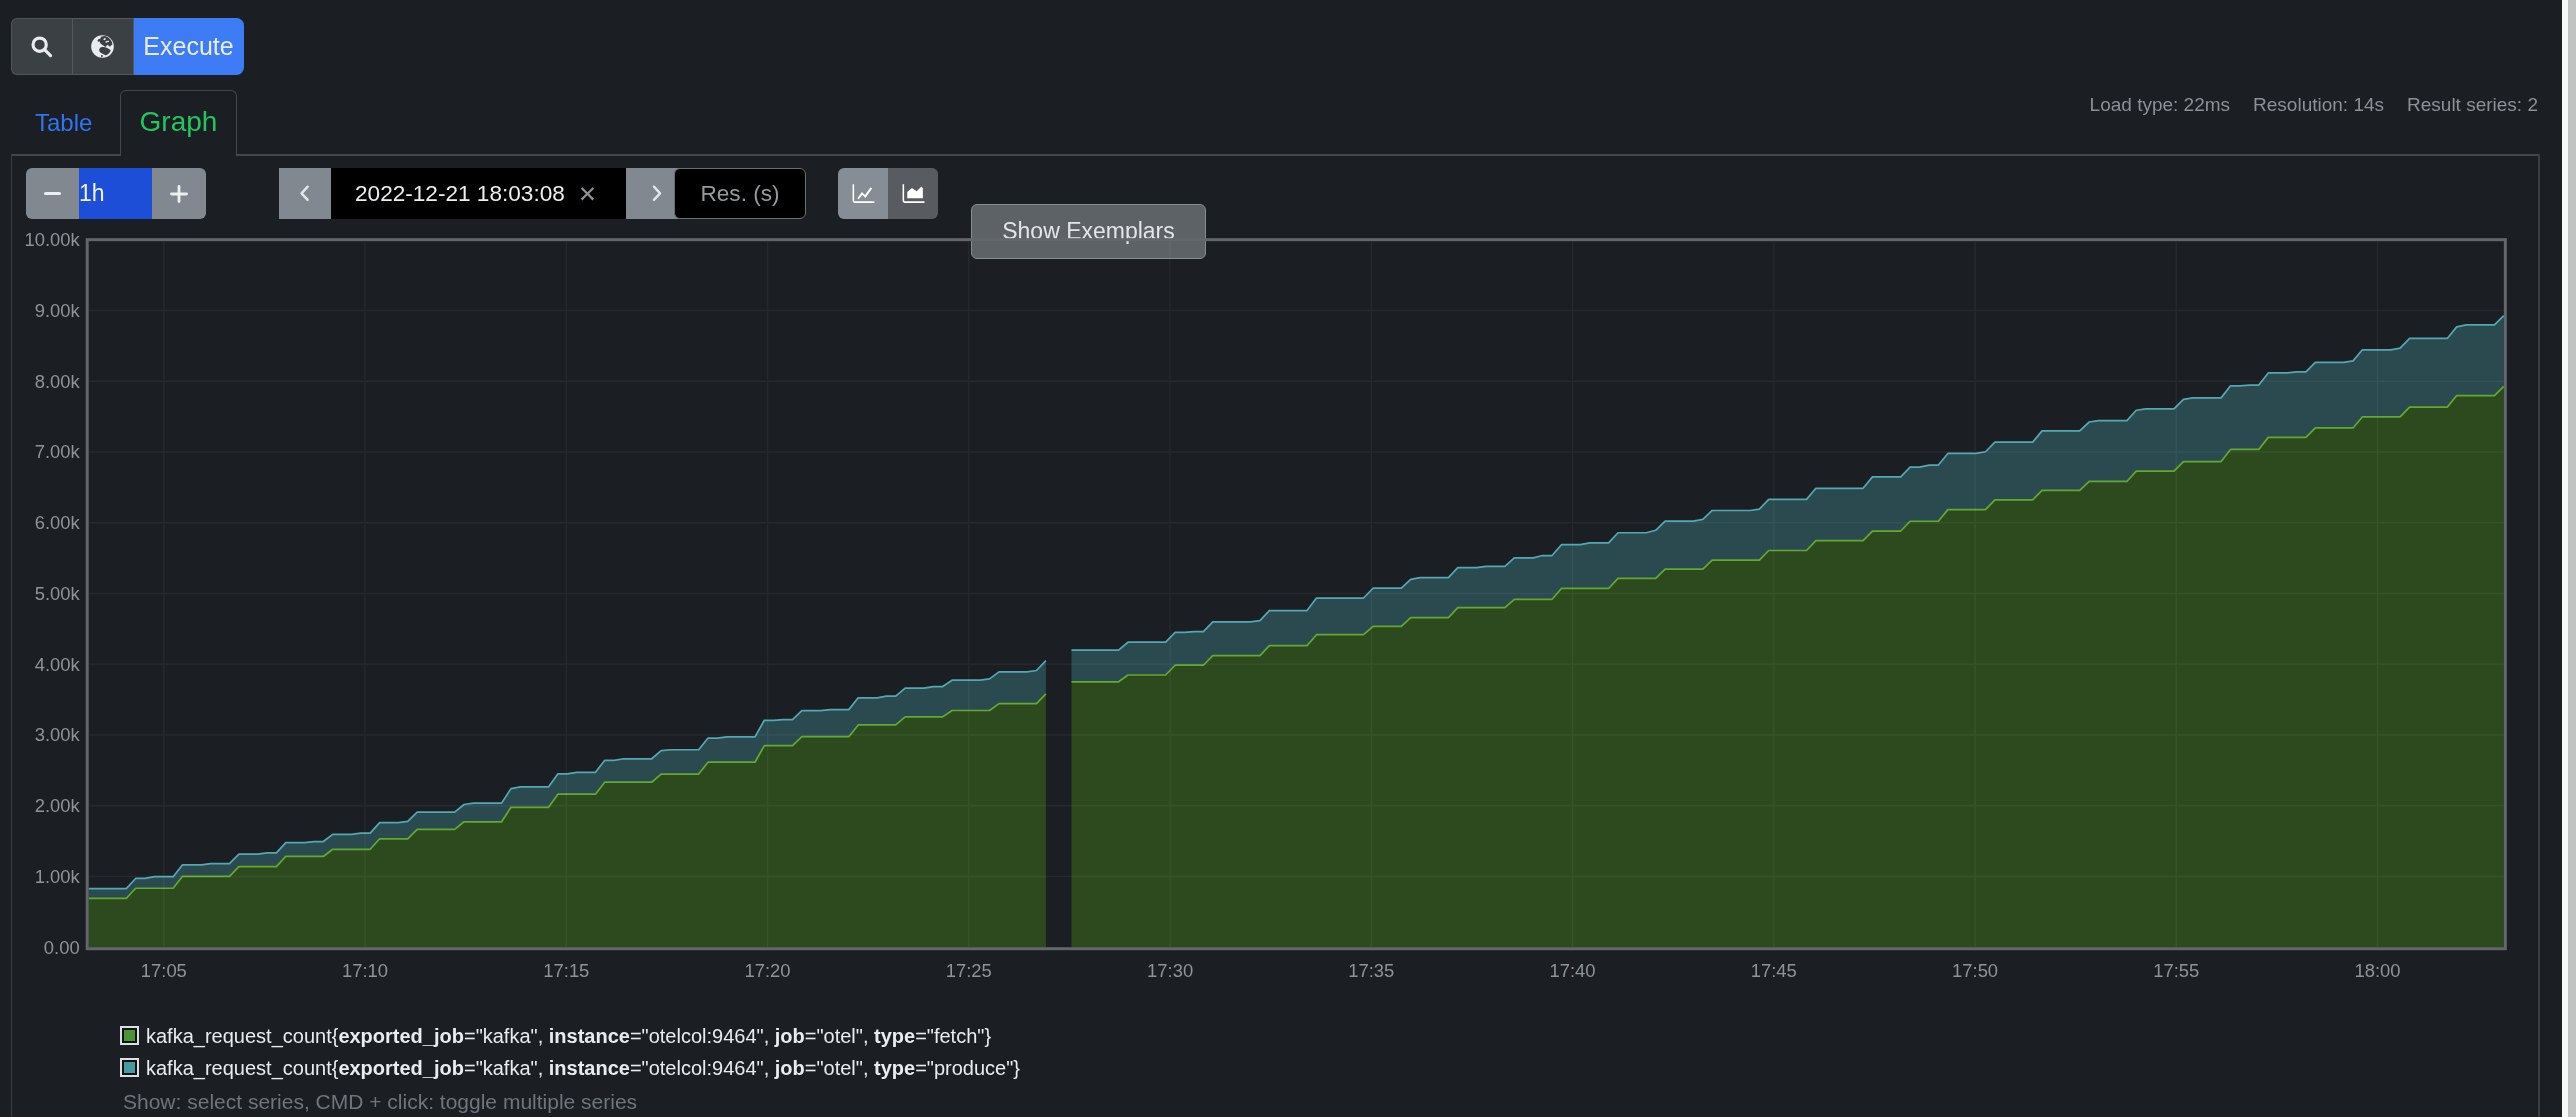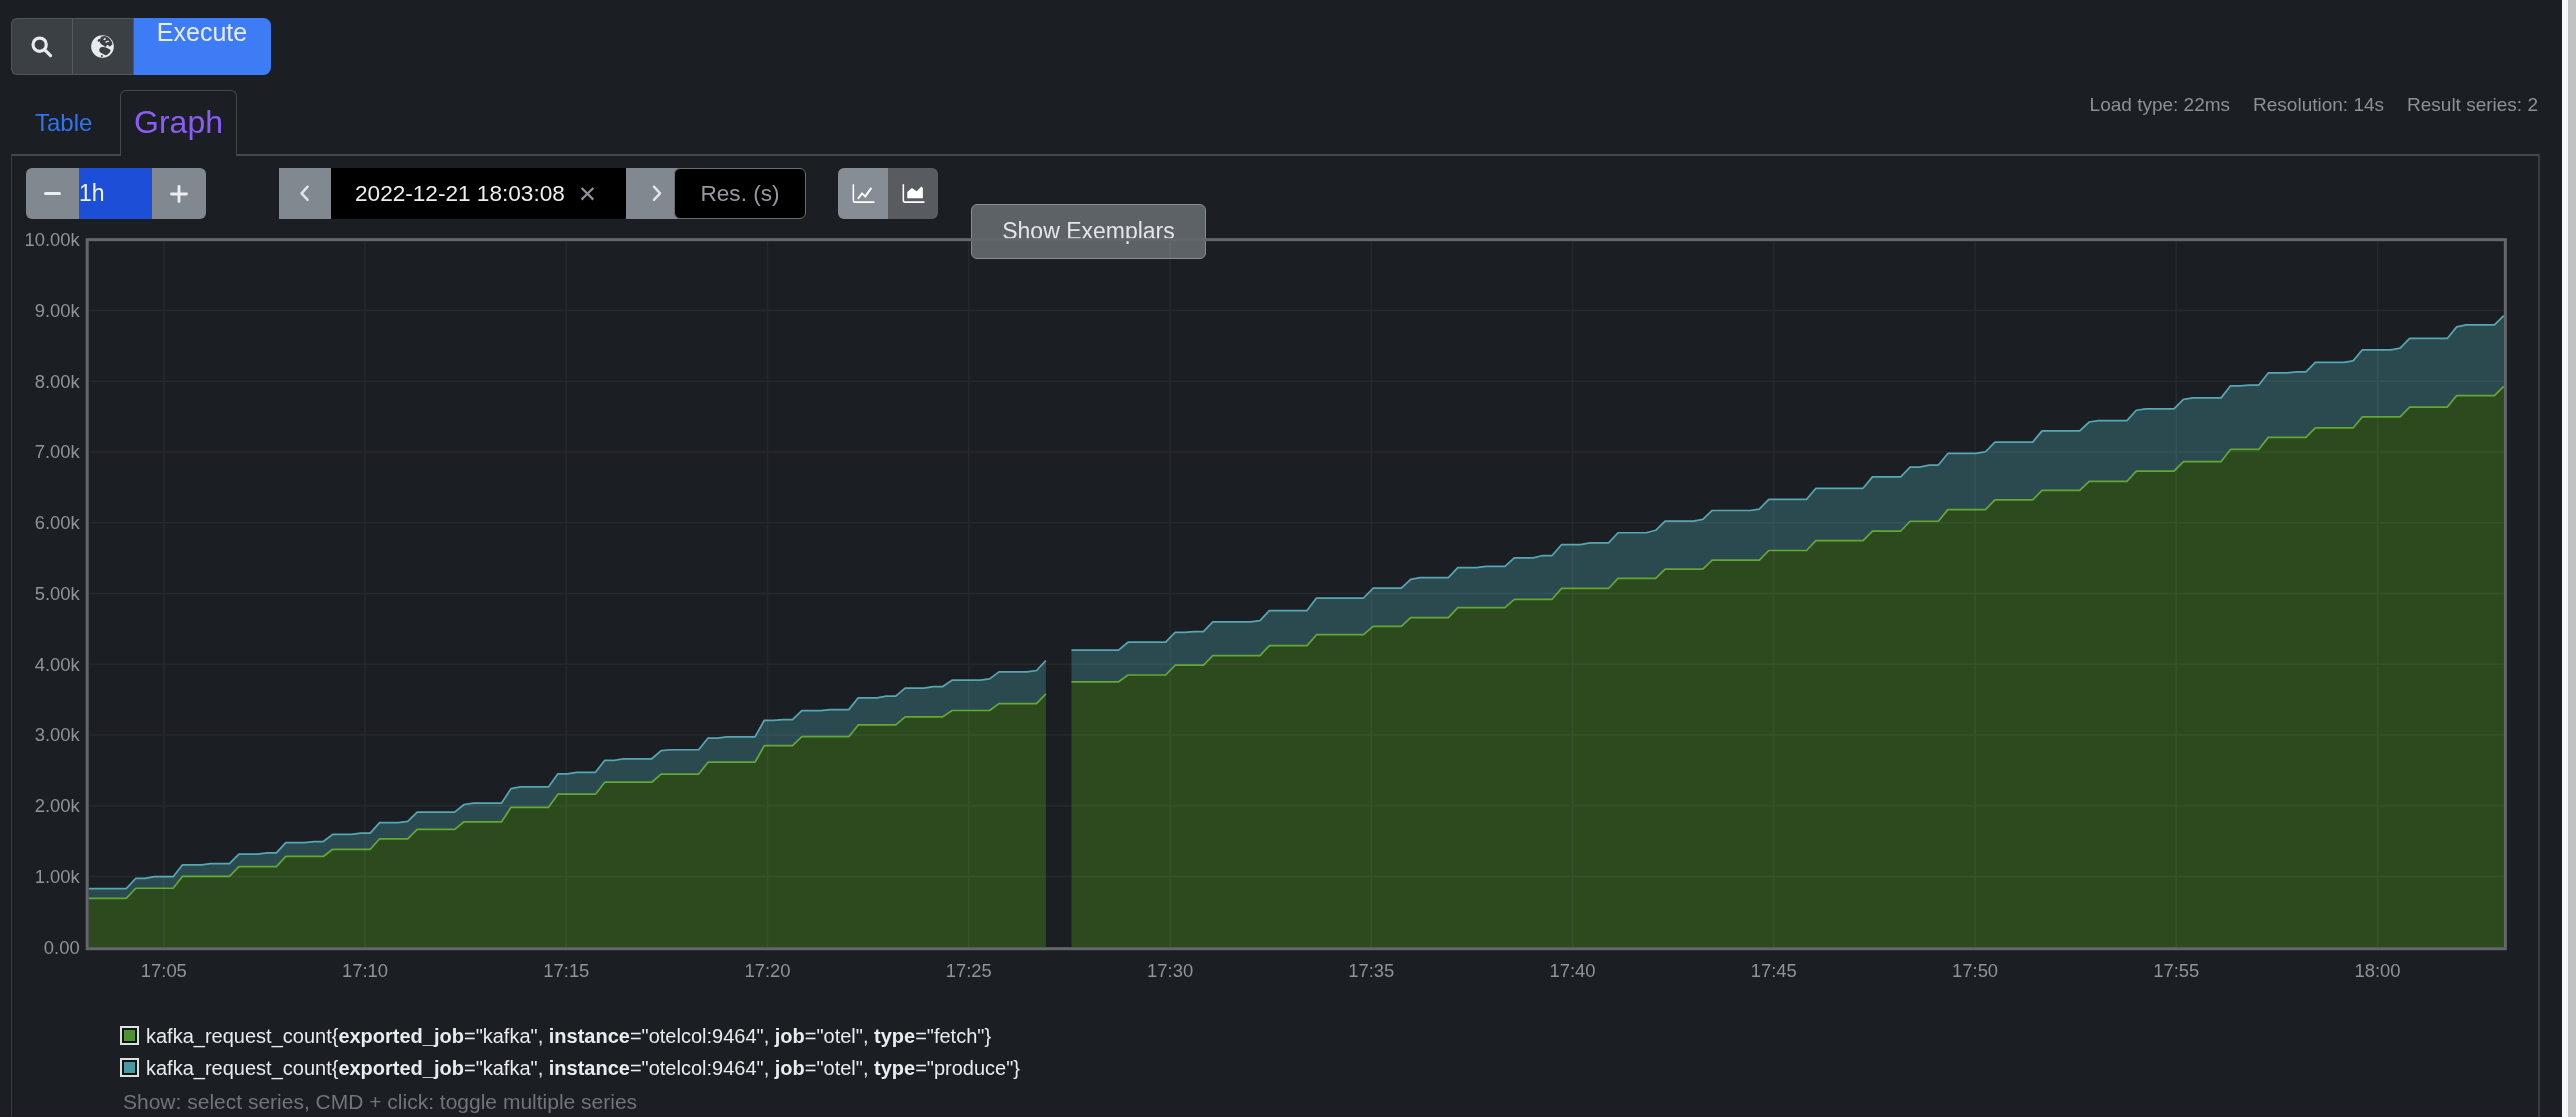--- a/index.html
+++ b/index.html
@@ -22,36 +22,36 @@
     <svg width="25" height="25" viewBox="0 0 64 64">
 <circle cx="32" cy="32" r="29" fill="#e9ecef"></circle>
 <path fill="#3b4045" d="M30 6.5 q8 -3 15 1 q8 4.5 11.2 13 l1.3 5.5 -5.5 5.5 q-1.5 1.5 -3 0 l-2.5 -3 q-1.5 -1.8 -3 0 l-2.5 3.2 q-1.6 1.8 -3.4 0.3 L34 29.5 q-4 -3 -7.5 -6 q-3 -2.8 -1.5 -6.5 L27 9.5 q1 -2.2 3 -3 Z"></path>
 <ellipse cx="37.5" cy="13" rx="3.4" ry="2.3" fill="#e9ecef" transform="rotate(-28 37.5 13)"></ellipse>
 <path d="M41 20.5 q3 -2.5 6 -1.5" stroke="#e9ecef" stroke-width="3.4" fill="none" stroke-linecap="round"></path>
 <rect x="19" y="13.5" width="8" height="5" rx="2.5" fill="#3b4045" transform="rotate(-38 23 16)"></rect>
 <path fill="#3b4045" d="M23.5 40 q1 -5.5 7 -6.5 q7 -1.2 12 1.5 l8.5 4.5 q2.5 1.5 1.5 4 q-2.6 6.5 -8.5 9.8 q-3 1.8 -5.5 0.5 l-10 -5.3 q-5.5 -3 -5 -8.5 Z"></path>
 <circle cx="30.5" cy="56.5" r="2.6" fill="#3b4045"></circle>
 </svg>
   </div>
-  <div style="width:137px;height:57px;background:#3d7cf5;border-radius:0 7.5px 7.5px 0;display:flex;align-items:flex-start;justify-content:center;">
+  <div style="width:110px;height:57px;background:#3d7cf5;border-radius:0 7.5px 7.5px 0;display:flex;align-items:center;justify-content:center;">
     <span style="font-size:25px;color:#e9ecef;">Execute</span>
   </div>
 </div>
 
 <div class="abs" style="right:38px;top:94px;text-align:right;font-size:19px;color:#8b9197;white-space:nowrap;">
   <span>Load type: 22ms</span><span style="padding-left:23px;">Resolution: 14s</span><span style="padding-left:23px;">Result series: 2</span>
 </div>
 
 <div class="abs" style="left:10.5px;top:154px;width:2529px;height:1.5px;background:#44484d;"></div>
 <div class="abs" style="left:10.5px;top:154px;width:1.5px;height:963px;background:#3a3e43;"></div>
 <div class="abs" style="left:2538px;top:154px;width:1.5px;height:963px;background:#3a3e43;"></div>
 <div class="abs" style="left:35px;top:109px;font-size:24px;color:#3273f0;">Table</div>
 
 <div class="abs" style="left:120px;top:90px;width:117px;height:66px;background:#1b1e23;border:1.5px solid #44484d;border-bottom:none;border-radius:6px 6px 0 0;display:flex;align-items:center;justify-content:center;">
-  <span style="font-size:32px;color:#8b5cf6;padding-bottom:3px;">Graph</span>
+  <span style="font-size:28px;color:#22c55e;padding-bottom:3px;">Graph</span>
 </div>
 
 <div class="abs" style="left:26px;top:168px;height:51px;display:flex;border-radius:6px;overflow:hidden;">
   <div style="width:53px;background:#81888f;display:flex;align-items:center;justify-content:center;">
       <div style="width:17.3px;height:3px;background:#eceff1;border-radius:1.5px;"></div>
     </div>
   <div style="width:73px;background:#1d4ed8;display:flex;align-items:center;justify-content:flex-start;">
       <span style="font-size:23px;color:#f1f3f5;">1h</span>
     </div>
   <div style="width:54px;background:#81888f;display:flex;align-items:center;justify-content:center;">

